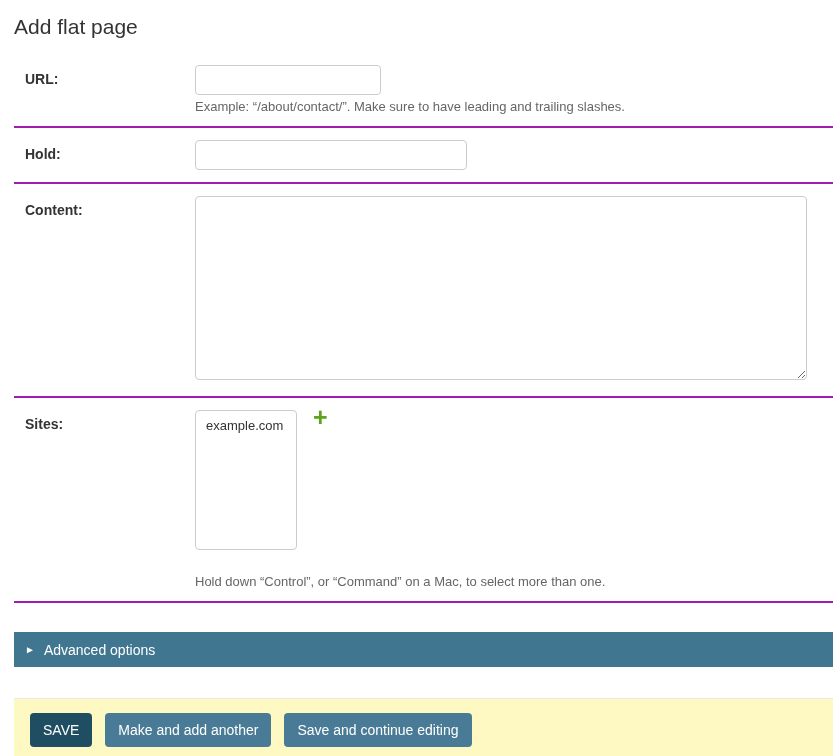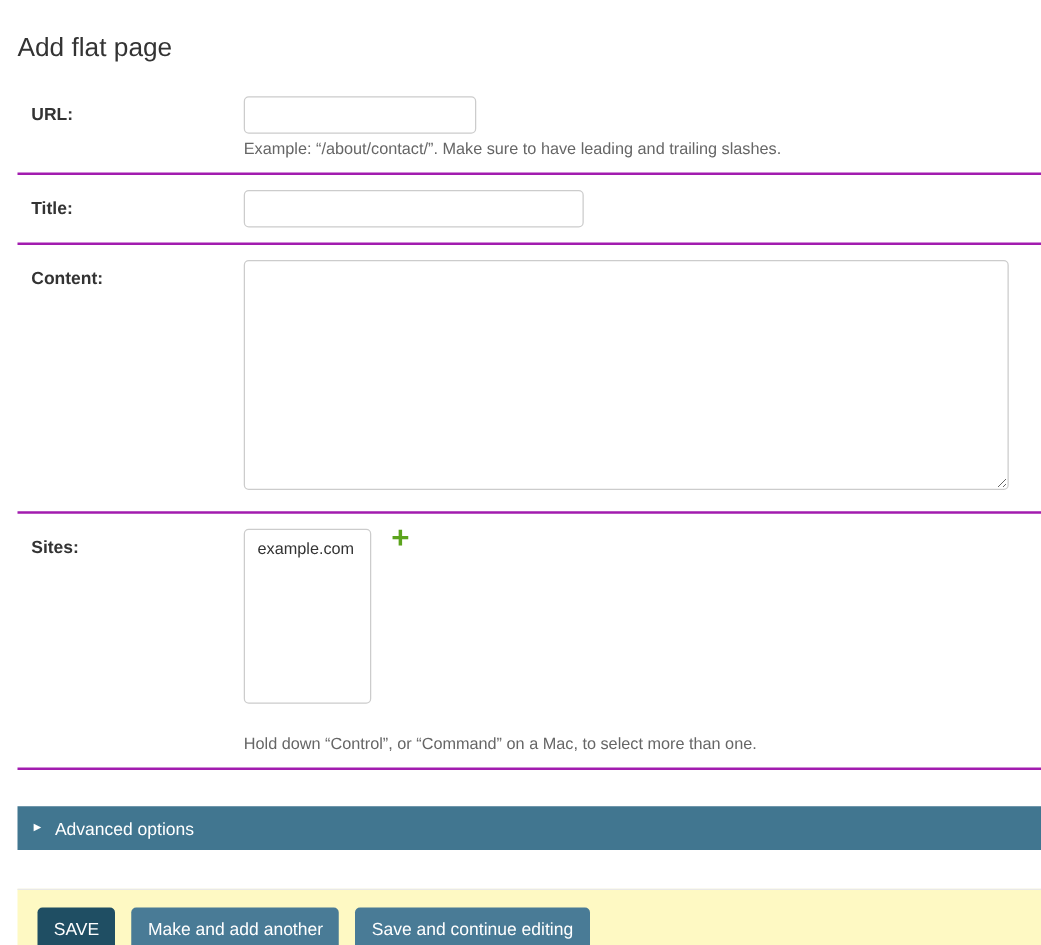--- a/index.html
+++ b/index.html
@@ -5,21 +5,21 @@
   * { box-sizing: border-box; }
   html, body {
     margin: 0; padding: 0;
     width: 833px; height: 756px;
     background: #fff;
     font-family: "Liberation Sans", "DejaVu Sans", sans-serif;
     color: #333;
   }
   .page { width: 833px; }
   h1.page-title {
-    margin: 16px 0 14px 14px;
+    margin: 4px 0 14px 14px;
     padding-top: 11px;
     font-size: 21px;
     font-weight: 400;
     color: #333;
   }
   .form-area { margin-left: 14px; }
   .form-row {
     display: flex;
     align-items: flex-start;
     border-bottom: 2px solid #a21caf;
@@ -139,21 +139,21 @@
 
     <div class="form-row">
       <div class="label-col">URL:</div>
       <div class="field-col">
         <input type="text" class="url-input" value="" style="">
         <div class="help-text">Example: “/about/contact/”. Make sure to have leading and trailing slashes.</div>
       </div>
     </div>
 
     <div class="form-row">
-      <div class="label-col">Title:</div>
+      <div class="label-col">Hold:</div>
       <div class="field-col">
         <input type="text" class="title-input" value="" style="">
       </div>
     </div>
 
     <div class="form-row">
       <div class="label-col normal">Content:</div>
       <div class="field-col">
         <textarea class="content-textarea" style=""></textarea>
       </div>

